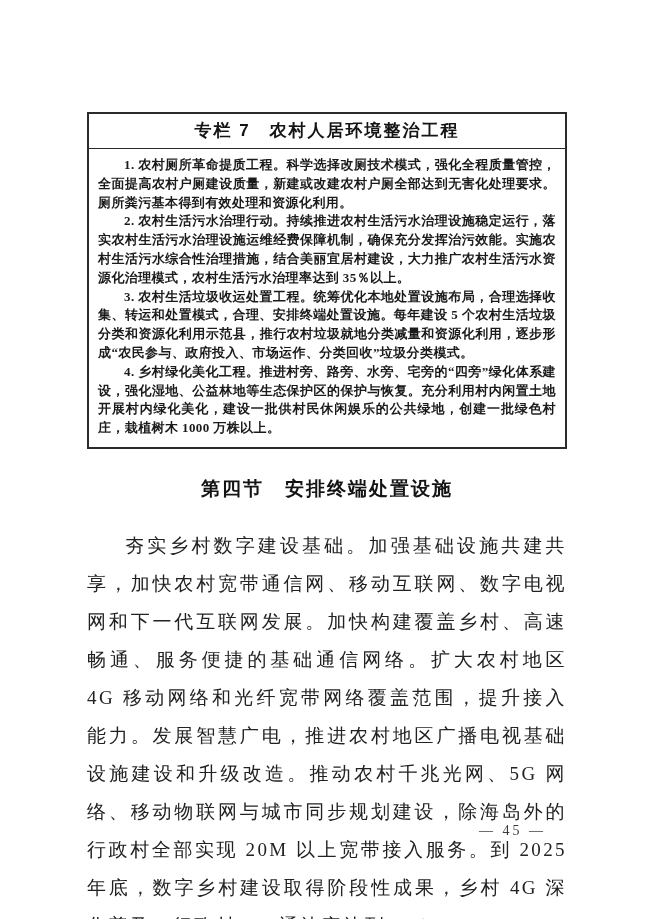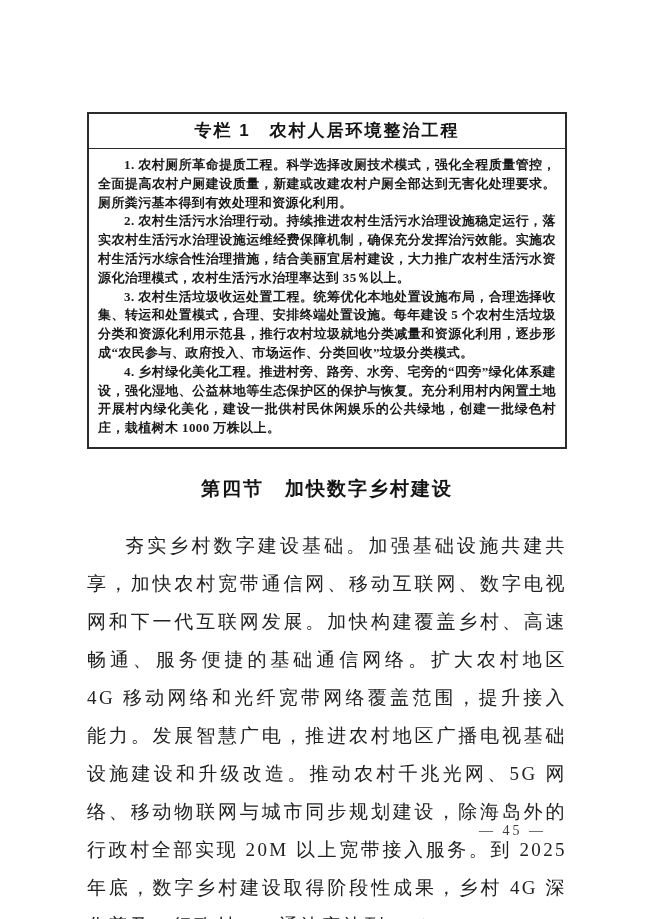--- a/index.html
+++ b/index.html
@@ -88,29 +88,29 @@
     margin-left: 18px;
   }
 </style>
 </head>
 <body>
 
 <div class="page">
   <div class="content">
 
     <div class="column-box">
-      <div class="column-box-title">专栏 1　农村人居环境整治工程</div>
+      <div class="column-box-title">专栏 7　农村人居环境整治工程</div>
       <div class="column-box-body">
         <p>1. 农村厕所革命提质工程。科学选择改厕技术模式，强化全程质量管控，全面提高农村户厕建设质量，新建或改建农村户厕全部达到无害化处理要求。厕所粪污基本得到有效处理和资源化利用。</p>
         <p>2. 农村生活污水治理行动。持续推进农村生活污水治理设施稳定运行，落实农村生活污水治理设施运维经费保障机制，确保充分发挥治污效能。实施农村生活污水综合性治理措施，结合美丽宜居村建设，大力推广农村生活污水资源化治理模式，农村生活污水治理率达到 35％以上。</p>
         <p>3. 农村生活垃圾收运处置工程。统筹优化本地处置设施布局，合理选择收集、转运和处置模式，合理、安排终端处置设施。每年建设 5 个农村生活垃圾分类和资源化利用示范县，推行农村垃圾就地分类减量和资源化利用，逐步形成“农民参与、政府投入、市场运作、分类回收”垃圾分类模式。</p>
         <p>4. 乡村绿化美化工程。推进村旁、路旁、水旁、宅旁的“四旁”绿化体系建设，强化湿地、公益林地等生态保护区的保护与恢复。充分利用村内闲置土地开展村内绿化美化，建设一批供村民休闲娱乐的公共绿地，创建一批绿色村庄，栽植树木 1000 万株以上。</p>
       </div>
     </div>
 
-    <div class="section-heading">第四节　加快数字乡村建设</div>
+    <div class="section-heading">第四节　安排终端处置设施</div>
 
     <p class="section-body">夯实乡村数字建设基础。加强基础设施共建共享，加快农村宽带通信网、移动互联网、数字电视网和下一代互联网发展。加快构建覆盖乡村、高速畅通、服务便捷的基础通信网络。扩大农村地区 4G 移动网络和光纤宽带网络覆盖范围，提升接入能力。发展智慧广电，推进农村地区广播电视基础设施建设和升级改造。推动农村千兆光网、5G 网络、移动物联网与城市同步规划建设，除海岛外的行政村全部实现 20M 以上宽带接入服务。到 2025 年底，数字乡村建设取得阶段性成果，乡村 4G 深化普及，行政村 5G 通达率达到 80％。</p>
 
   </div>
 
   <div class="page-number">— 45 —</div>
 </div>
 
 </body></html>

